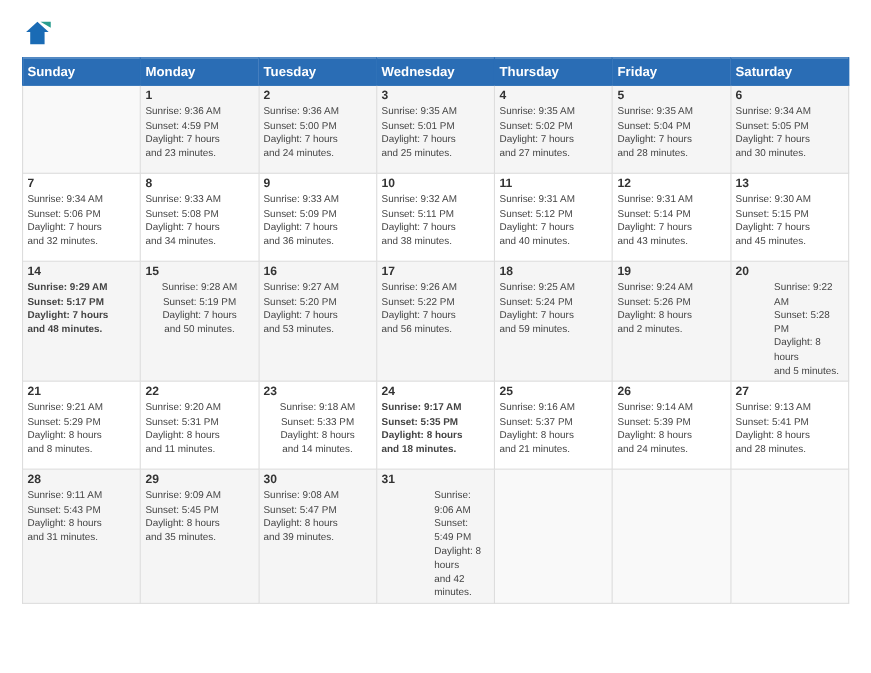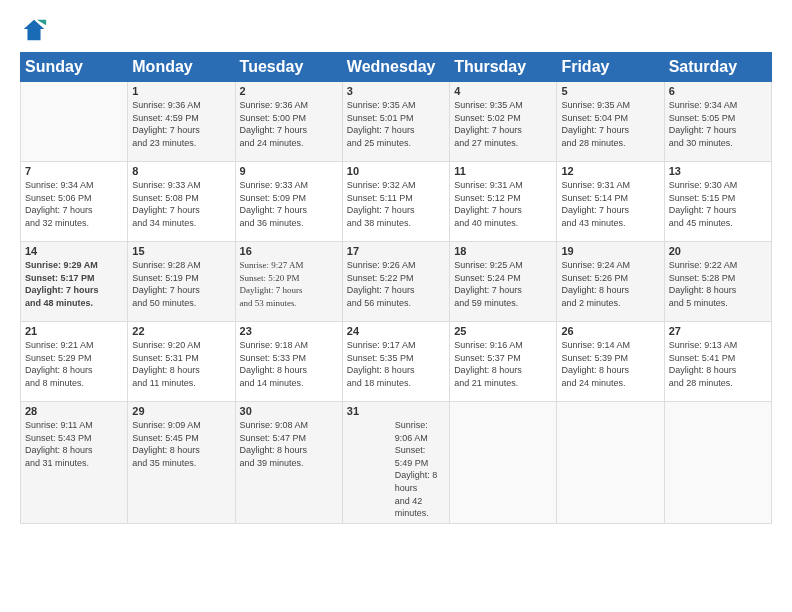--- a/index.html
+++ b/index.html
@@ -60,21 +60,21 @@
     table {
       width: 100%;
       border-collapse: collapse;
       table-layout: fixed;
     }
     thead tr {
       background-color: #2a6db5;
     }
     thead th {
       color: #fff;
-      font-size: 16px;
+      font-size: 12px;
       font-weight: bold;
       padding: 5px 4px;
       text-align: left;
       border: 1px solid #2a6db5;
     }
     tbody tr {
       vertical-align: top;
     }
     tbody tr:nth-child(odd) {
       background-color: #f5f5f5;
@@ -238,28 +238,28 @@
         <tr>
           <td>
             <span class="day-num">14</span>
             <div class="cell-content" style="white-space: pre-line; font-weight: bold;">Sunrise: 9:29 AM
 Sunset: 5:17 PM
 Daylight: 7 hours
 and 48 minutes.</div>
           </td>
           <td>
             <span class="day-num">15</span>
-            <div class="cell-content" style="white-space: pre-line;">Sunrise: 9:28 AM
+            <div class="cell-content" style="white-space: pre-line; text-align: center;">Sunrise: 9:28 AM
 Sunset: 5:19 PM
 Daylight: 7 hours
 and 50 minutes.</div>
           </td>
           <td>
             <span class="day-num">16</span>
-            <div class="cell-content" style="white-space: pre-line; font-family: Liberation Serif, serif;">Sunrise: 9:27 AM
+            <div class="cell-content" style="white-space: pre-line;">Sunrise: 9:27 AM
 Sunset: 5:20 PM
 Daylight: 7 hours
 and 53 minutes.</div>
           </td>
           <td>
             <span class="day-num">17</span>
             <div class="cell-content" style="white-space: pre-line;">Sunrise: 9:26 AM
 Sunset: 5:22 PM
 Daylight: 7 hours
 and 56 minutes.</div>
@@ -273,21 +273,21 @@
           </td>
           <td>
             <span class="day-num">19</span>
             <div class="cell-content" style="white-space: pre-line;">Sunrise: 9:24 AM
 Sunset: 5:26 PM
 Daylight: 8 hours
 and 2 minutes.</div>
           </td>
           <td>
             <span class="day-num">20</span>
-            <div class="cell-content" style="white-space: pre-line;">Sunrise: 9:22 AM
+            <div class="cell-content" style="white-space: pre-line; margin-left: 35px;">Sunrise: 9:22 AM
 Sunset: 5:28 PM
 Daylight: 8 hours
 and 5 minutes.</div>
           </td>
         </tr>
         <tr>
           <td>
             <span class="day-num">21</span>
             <div class="cell-content" style="white-space: pre-line;">Sunrise: 9:21 AM
 Sunset: 5:29 PM
@@ -296,28 +296,28 @@
           </td>
           <td>
             <span class="day-num">22</span>
             <div class="cell-content" style="white-space: pre-line;">Sunrise: 9:20 AM
 Sunset: 5:31 PM
 Daylight: 8 hours
 and 11 minutes.</div>
           </td>
           <td>
             <span class="day-num">23</span>
-            <div class="cell-content" style="white-space: pre-line;">Sunrise: 9:18 AM
+            <div class="cell-content" style="white-space: pre-line; text-align: center;">Sunrise: 9:18 AM
 Sunset: 5:33 PM
 Daylight: 8 hours
 and 14 minutes.</div>
           </td>
           <td>
             <span class="day-num">24</span>
-            <div class="cell-content" style="white-space: pre-line;">Sunrise: 9:17 AM
+            <div class="cell-content" style="white-space: pre-line; font-weight: bold;">Sunrise: 9:17 AM
 Sunset: 5:35 PM
 Daylight: 8 hours
 and 18 minutes.</div>
           </td>
           <td>
             <span class="day-num">25</span>
             <div class="cell-content" style="white-space: pre-line;">Sunrise: 9:16 AM
 Sunset: 5:37 PM
 Daylight: 8 hours
 and 21 minutes.</div>

